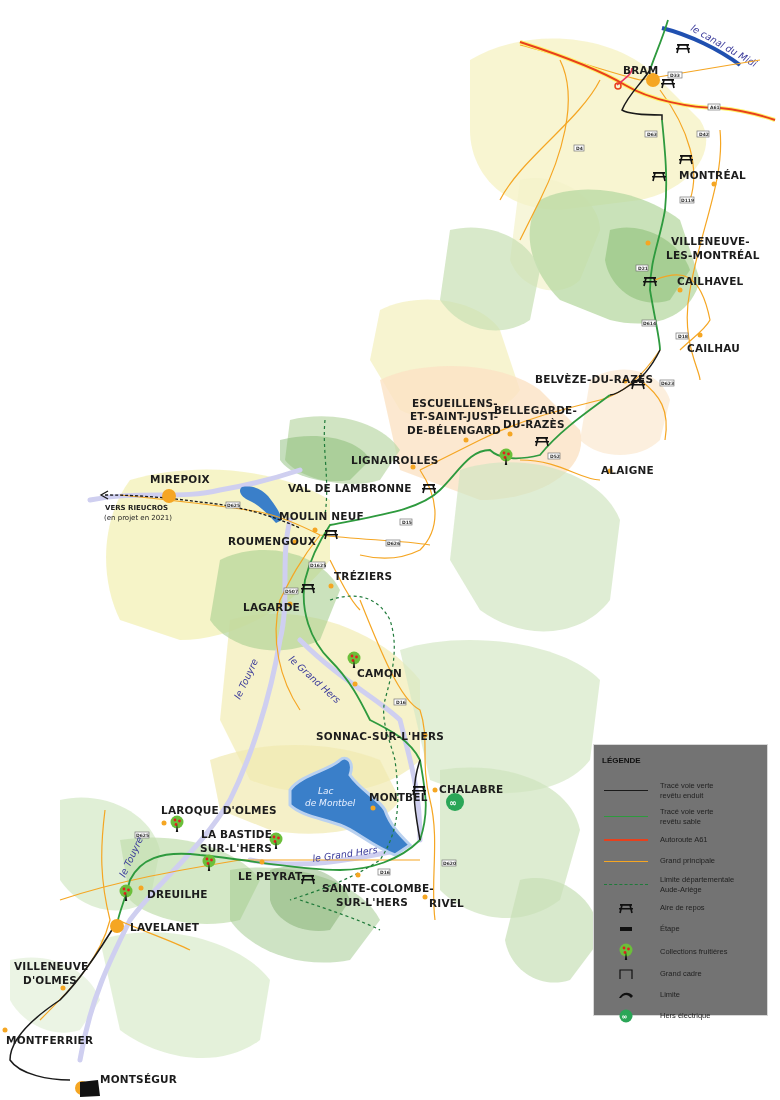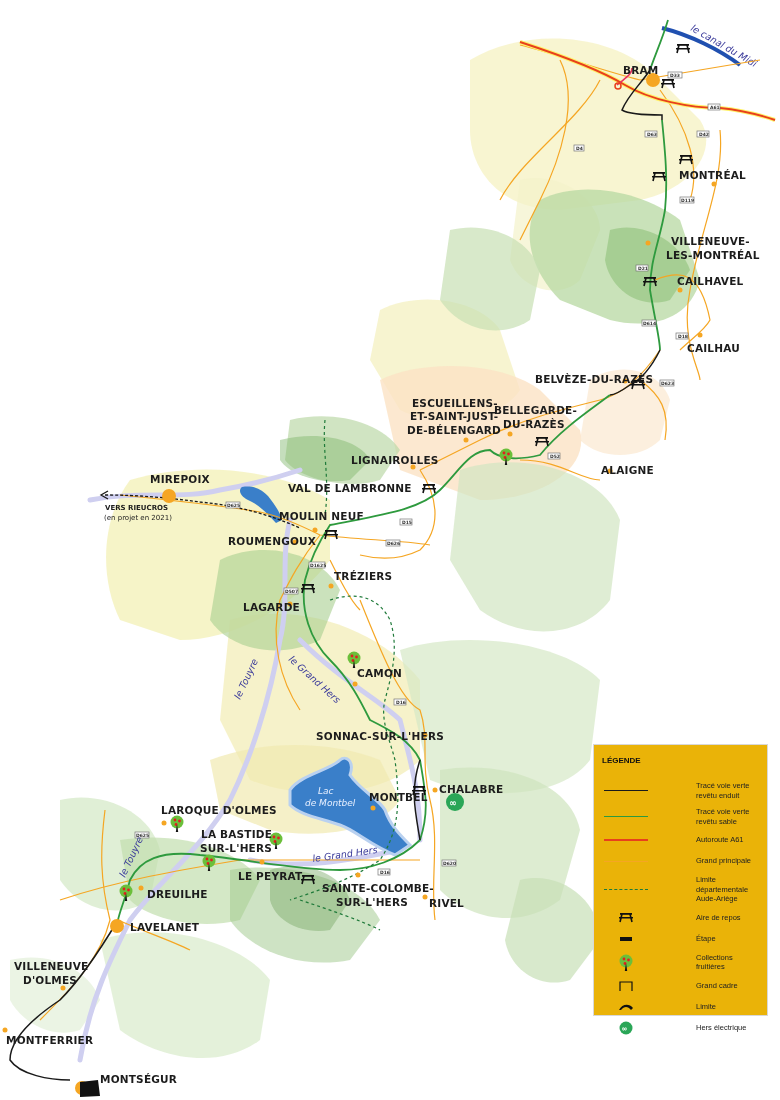--- a/index.html
+++ b/index.html
@@ -4,23 +4,23 @@
 <style>
   html, body { margin: 0; padding: 0; background: #ffffff; }
   body { width: 780px; height: 1100px; position: relative; overflow: hidden; font-family: "DejaVu Sans", sans-serif; }
   #map { position: absolute; left: 0; top: 0; width: 780px; height: 1100px; }
   .town { font-family: "DejaVu Sans", sans-serif; font-weight: bold; font-size: 10.5px; fill: #1c1c1c; letter-spacing: 0.2px; }
   .river-label { font-family: "DejaVu Sans", sans-serif; font-style: italic; font-size: 9.5px; fill: #3a3a9a; }
   .lake-label { font-family: "DejaVu Sans", sans-serif; font-style: italic; font-size: 9px; fill: #e8f0ff; }
   .road-label-box { fill: #ffffff; stroke: #777; stroke-width: 0.7; }
   .road-label-text { font-family: "DejaVu Sans", sans-serif; font-size: 4.5px; font-weight: bold; fill: #333; }
   .note { font-family: "DejaVu Sans", sans-serif; font-weight: bold; font-size: 7px; fill: #1c1c1c; }
-  .legend { position: absolute; left: 593px; top: 744px; width: 175px; height: 272px; background: #eab308; border: 1px solid #d8d8d8; box-sizing: border-box; padding: 8px 8px; font-family: "Liberation Sans", sans-serif; }
+  .legend { position: absolute; left: 593px; top: 744px; width: 175px; height: 272px; background: #737373; border: 1px solid #d8d8d8; box-sizing: border-box; padding: 8px 8px; font-family: "Liberation Sans", sans-serif; }
   .legend-title { font-weight: bold; font-size: 8px; color: #111; margin-bottom: 16px; margin-top: 3px; }
-  .legend-row { display: flex; align-items: center; margin-bottom: 7px; min-height: 14px; gap: 36px; }
+  .legend-row { display: flex; align-items: center; margin-bottom: 7px; min-height: 14px; }
   .legend-sym { width: 48px; flex: 0 0 48px; display: flex; justify-content: center; align-items: center; margin-right: 10px; }
   .legend-label { font-size: 7.5px; color: #222; line-height: 9.5px; white-space: pre-line; }
   .line-sym { width: 44px; height: 0; }
 </style>
 </head>
 <body>
 
 <svg id="map" viewBox="0 0 780 1100" xmlns="http://www.w3.org/2000/svg">
 
   <g>

